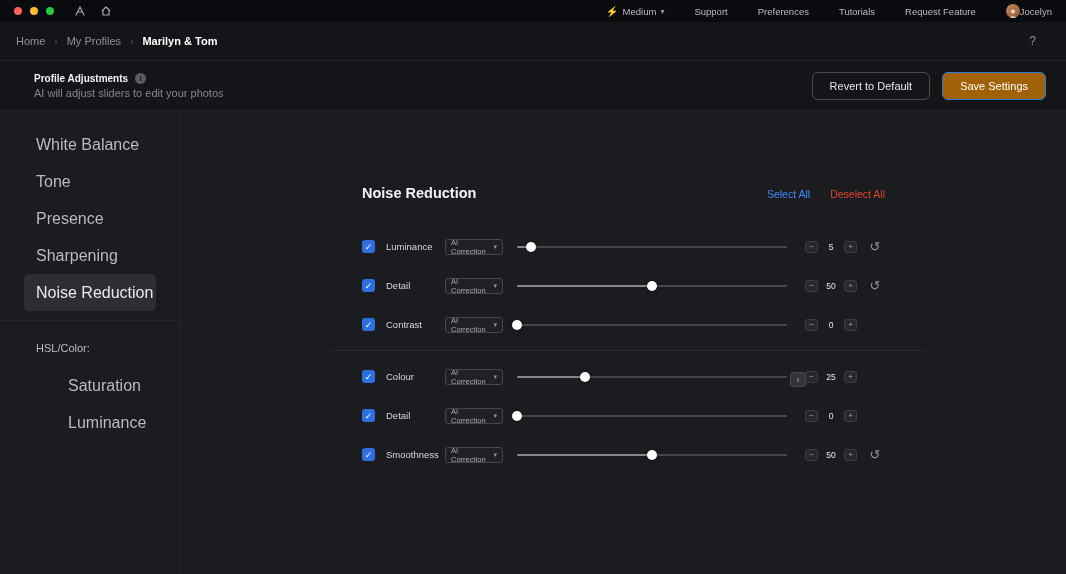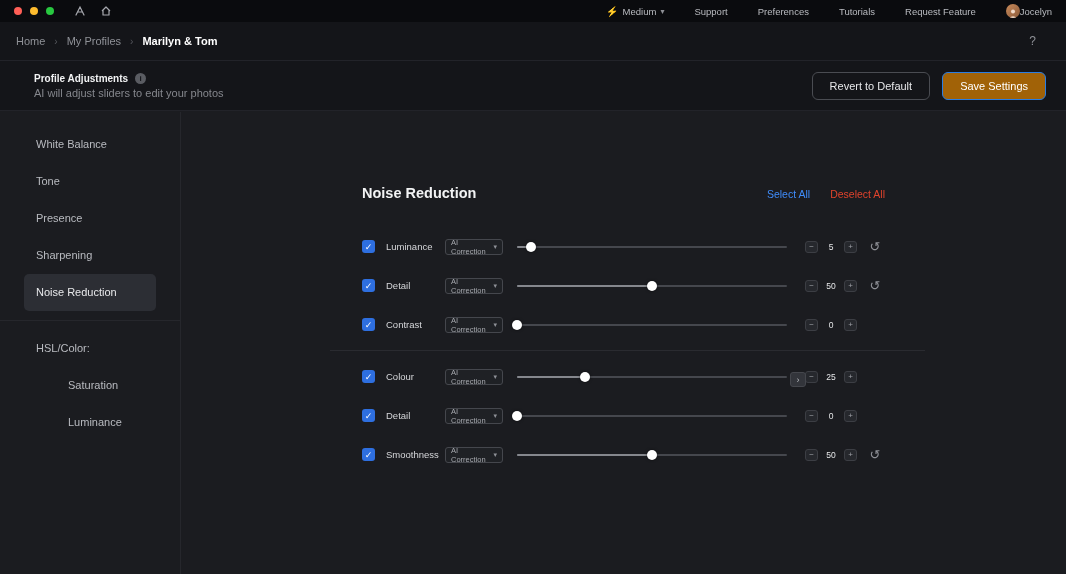--- a/index.html
+++ b/index.html
@@ -61,21 +61,21 @@
     display:flex; align-items:center; cursor:pointer; font-family:inherit;
   }
   .btn.ghost { background:transparent; border:1px solid #4a4c52; color:#e6e7e9; }
   .btn.primary { background:#a16207; border:1px solid #2b7de1; color:#ffffff; }
 
   
   .page { position:absolute; top:112px; bottom:0; left:0; right:0; display:flex; }
   .sidebar { width:181px; border-right:1px solid #26272c; padding-top:14px; flex:none; }
   .side-item {
     height:37px; line-height:37px; margin:0 24px; padding-left:12px;
-    font-size:11px; color:#b9bbc0; border-radius:5px; cursor:pointer; white-space:nowrap;
+    font-size:16px; color:#b9bbc0; border-radius:5px; cursor:pointer; white-space:nowrap;
   }
   .side-item.selected { background:#2c2e34; color:#e8e9eb; }
   .side-divider { height:1px; background:#26272c; margin:9px 0 9px 0; }
   .side-section { height:37px; line-height:37px; margin:0 24px; padding-left:12px; font-size:11px; color:#b9bbc0; }
   .side-item.sub { padding-left:44px; }
 
   .content { flex:1; position:relative; }
   .panel { position:absolute; left:149px; top:73px; width:595px; }
   .panel-head { display:flex; align-items:baseline; padding:0 40px 0 32px; }
   .panel-title { font-size:14.5px; font-weight:bold; color:#f2f3f4; }

